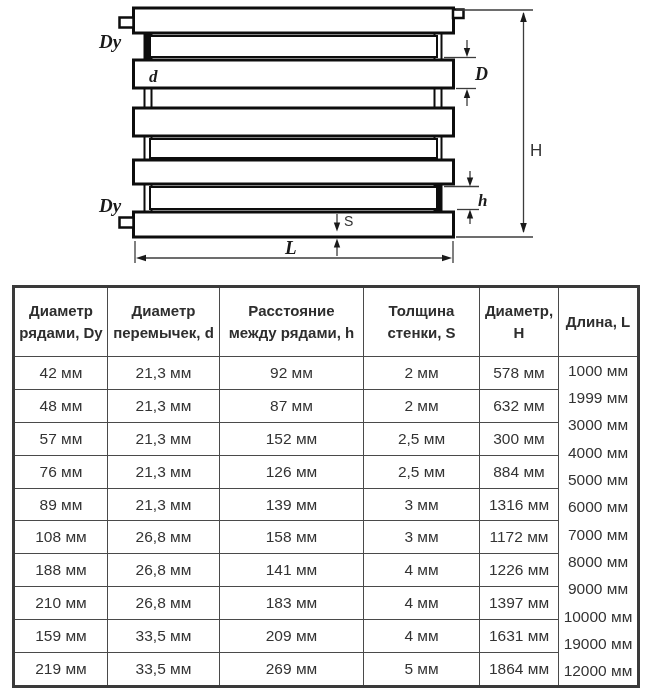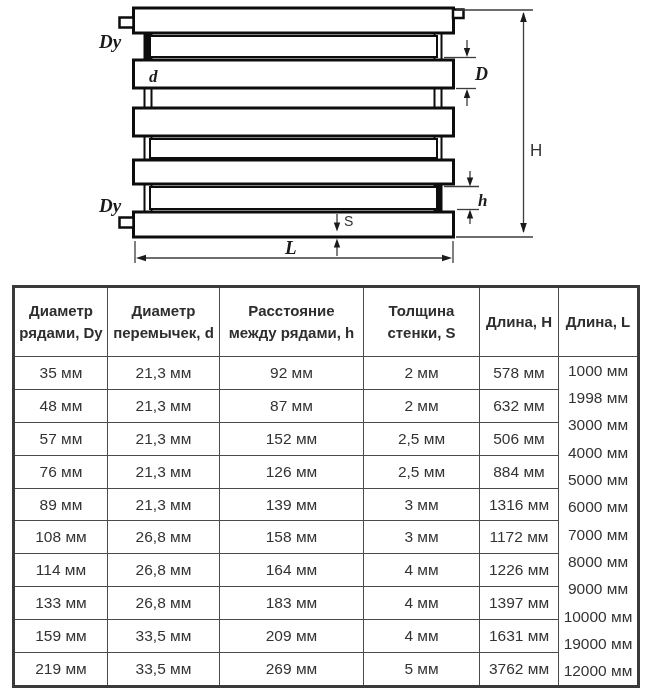--- a/index.html
+++ b/index.html
@@ -156,35 +156,35 @@
       <col style="width:116px">
         <col style="width:79px">
         <col style="width:80px">
     </colgroup>
     <thead>
       <tr>
         <th>Диаметр рядами, Dy</th>
         <th>Диаметр перемычек, d</th>
         <th>Расстояние между рядами, h</th>
         <th>Толщина стенки, S</th>
-        <th>Длина, H</th>
+        <th>Диаметр, H</th>
         <th>Длина, L</th>
       </tr>
     </thead>
     <tbody>
       <tr>
-        <td>35 мм</td>
+        <td>42 мм</td>
         <td>21,3 мм</td>
         <td>92 мм</td>
         <td>2 мм</td>
         <td>578 мм</td>
         <td class="len-cell" rowspan="10">
           <div class="len-stack">
             <div class="len-line">1000 мм</div>
-            <div class="len-line">1998 мм</div>
+            <div class="len-line">1999 мм</div>
             <div class="len-line">3000 мм</div>
             <div class="len-line">4000 мм</div>
             <div class="len-line">5000 мм</div>
             <div class="len-line">6000 мм</div>
             <div class="len-line">7000 мм</div>
             <div class="len-line">8000 мм</div>
             <div class="len-line">9000 мм</div>
             <div class="len-line">10000 мм</div>
             <div class="len-line">19000 мм</div>
             <div class="len-line">12000 мм</div>
@@ -196,21 +196,21 @@
         <td>21,3 мм</td>
         <td>87 мм</td>
         <td>2 мм</td>
         <td>632 мм</td>
       </tr>
       <tr>
         <td>57 мм</td>
         <td>21,3 мм</td>
         <td>152 мм</td>
         <td>2,5 мм</td>
-        <td>506 мм</td>
+        <td>300 мм</td>
       </tr>
       <tr>
         <td>76 мм</td>
         <td>21,3 мм</td>
         <td>126 мм</td>
         <td>2,5 мм</td>
         <td>884 мм</td>
       </tr>
       <tr>
         <td>89 мм</td>
@@ -220,42 +220,42 @@
         <td>1316 мм</td>
       </tr>
       <tr>
         <td>108 мм</td>
         <td>26,8 мм</td>
         <td>158 мм</td>
         <td>3 мм</td>
         <td>1172 мм</td>
       </tr>
       <tr>
-        <td>114 мм</td>
+        <td>188 мм</td>
         <td>26,8 мм</td>
-        <td>164 мм</td>
+        <td>141 мм</td>
         <td>4 мм</td>
         <td>1226 мм</td>
       </tr>
       <tr>
-        <td>133 мм</td>
+        <td>210 мм</td>
         <td>26,8 мм</td>
         <td>183 мм</td>
         <td>4 мм</td>
         <td>1397 мм</td>
       </tr>
       <tr>
         <td>159 мм</td>
         <td>33,5 мм</td>
         <td>209 мм</td>
         <td>4 мм</td>
         <td>1631 мм</td>
       </tr>
       <tr>
         <td>219 мм</td>
         <td>33,5 мм</td>
         <td>269 мм</td>
         <td>5 мм</td>
-        <td>3762 мм</td>
+        <td>1864 мм</td>
       </tr>
     </tbody>
   </table>
 </div>
 
 </body></html>

